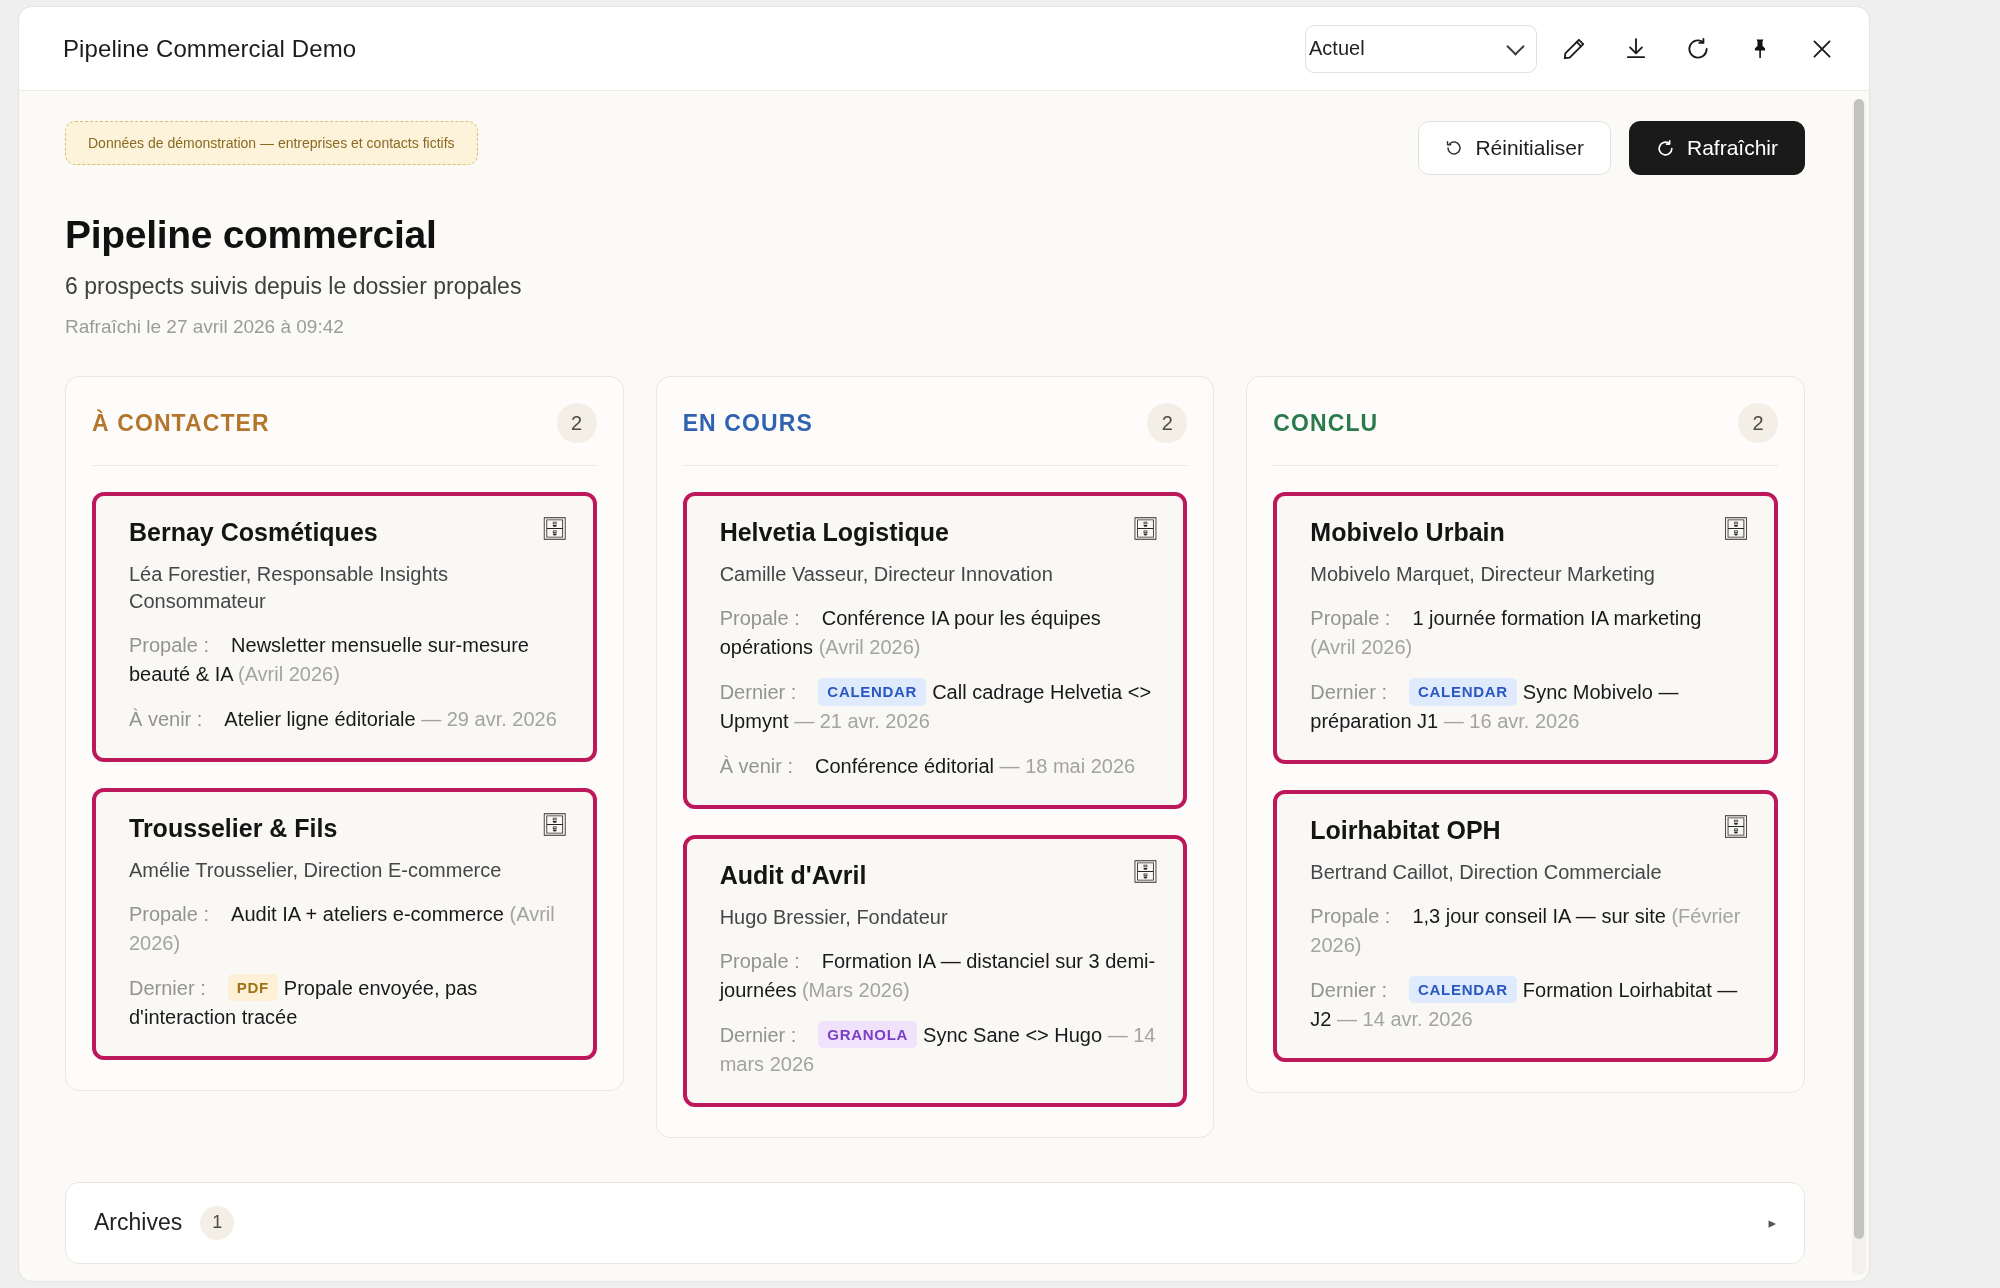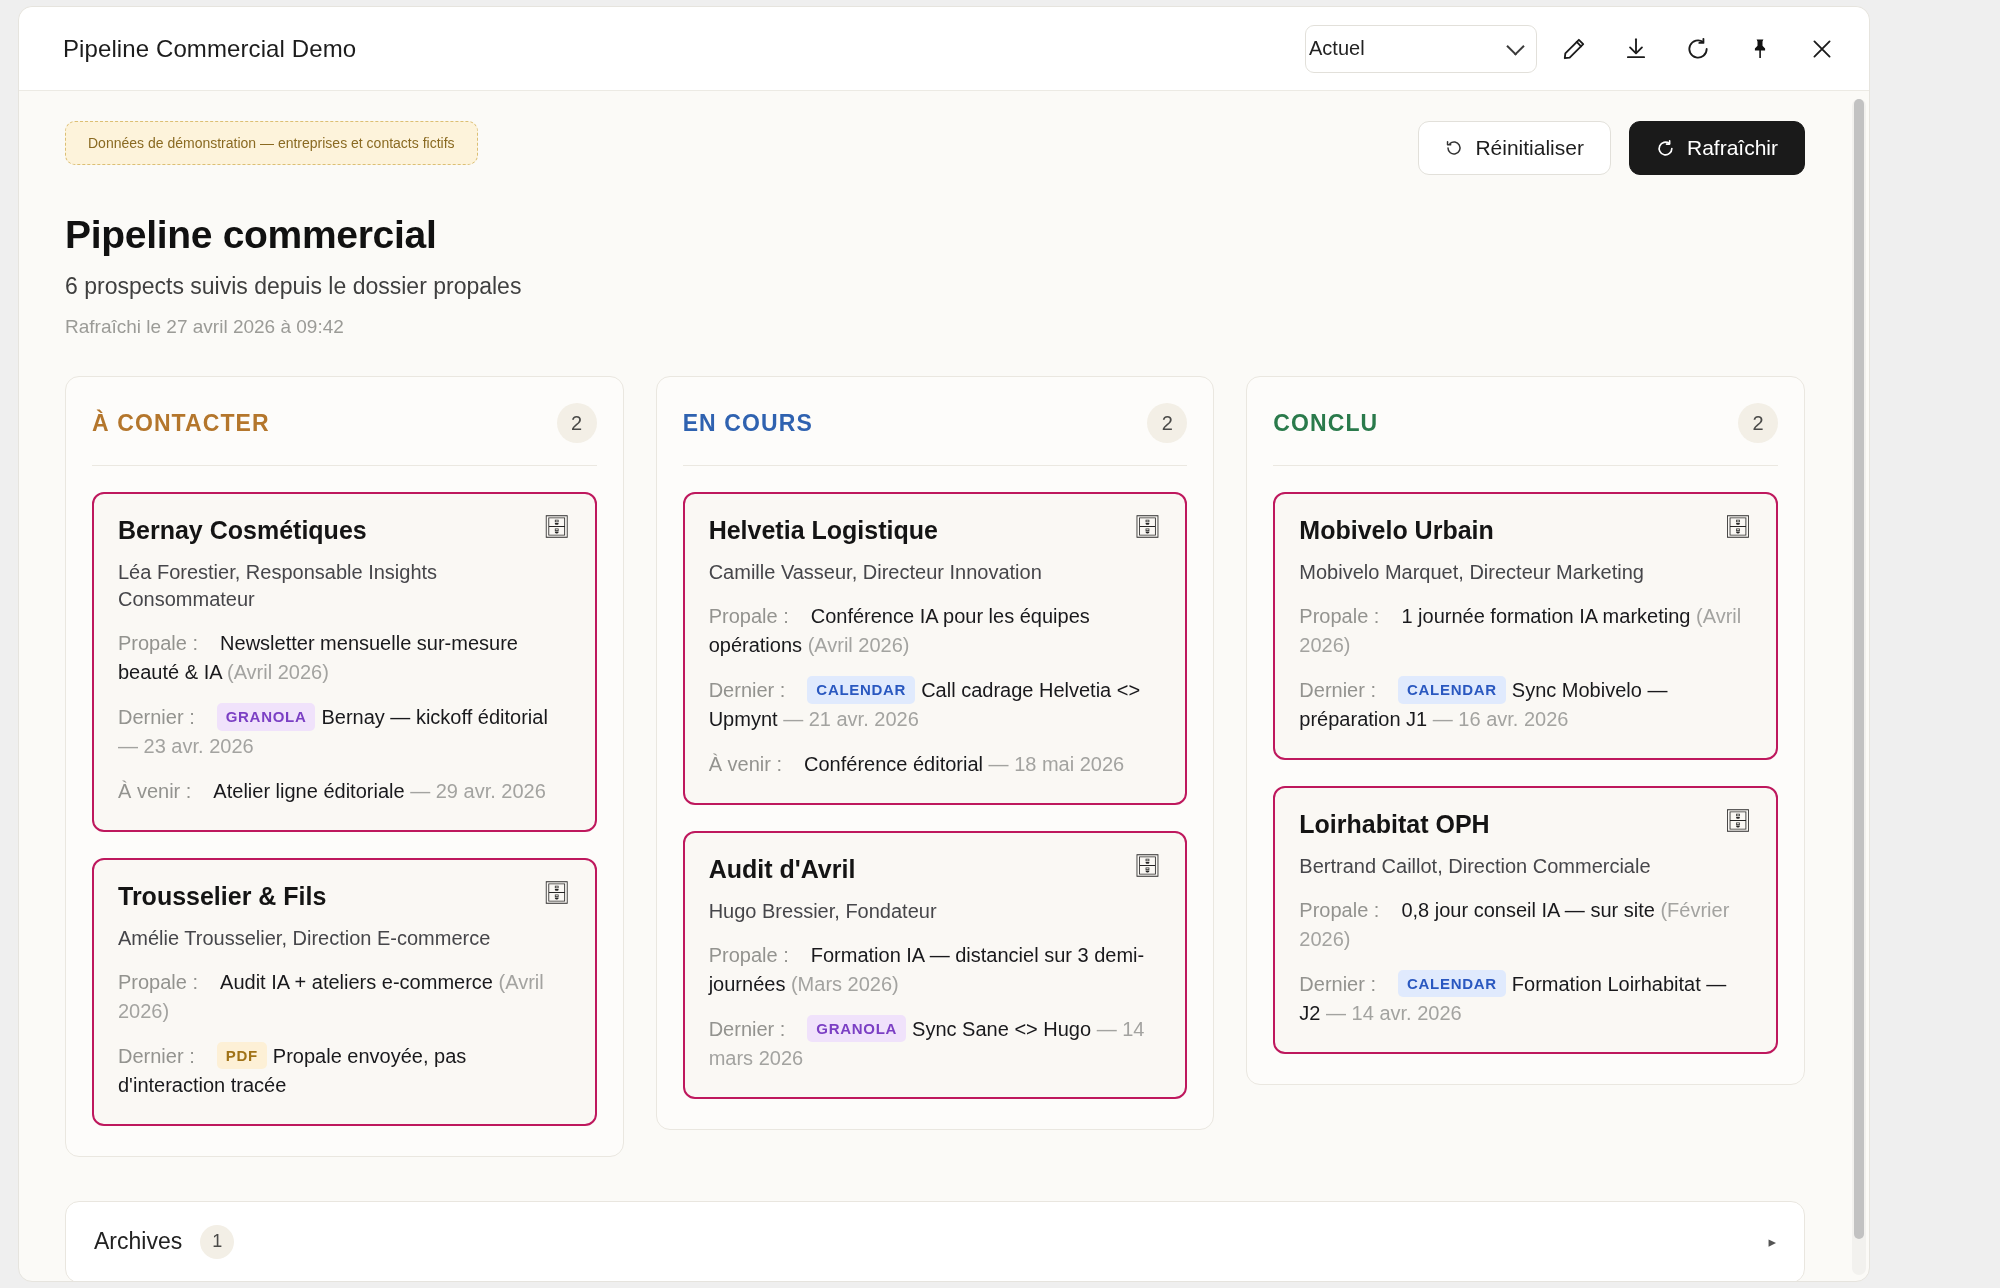--- a/index.html
+++ b/index.html
@@ -112,23 +112,23 @@
   .col-count {
     margin-left: auto;
     width: 40px; height: 40px; border-radius: 50%;
     background: #f3efe6; color: #4a4a48;
     font-size: 20px; display: flex; align-items: center; justify-content: center;
   }
   .col-rule { height: 1px; background: #ebe8e1; margin: 22px 0 0 0; }
 
   .card {
     background: #faf8f4;
-    border: 2px solid #be185d;
+    border: 4px solid #be185d;
     border-radius: 12px;
-    padding: 22px 24px 24px 24px;
+    padding: 22px 24px 24px 33px;
     margin-top: 26px;
   }
   .card-head { display: flex; align-items: flex-start; }
   .card-title { font-size: 25px; font-weight: bold; color: #141414; line-height: 1.15; }
   .cab-icon { margin-left: auto; font-size: 22px; line-height: 1; filter: grayscale(1); opacity: .85; }
   .card-contact { font-size: 20px; color: #46464a; margin-top: 14px; line-height: 1.35; }
 
   .row { font-size: 20px; line-height: 1.45; margin-top: 16px; color: #19191c; }
   .lbl { color: #93938f; margin-right: 22px; }
   .muted { color: #a3a3a0; }
@@ -244,21 +244,20 @@
               <div class="col-count">2</div>
             </div>
             <div class="col-rule"></div>
             <div class="card">
               <div class="card-head">
                 <div class="card-title">Bernay Cosmétiques</div>
                 <div class="cab-icon">🗄</div>
               </div>
               <div class="card-contact">Léa Forestier, Responsable Insights Consommateur</div>
               <div class="row"><span class="lbl">Propale :</span><span>Newsletter mensuelle sur-mesure beauté &amp; IA</span> <span class="muted">(Avril 2026)</span></div>
-              <div class="row"><span class="lbl">Dernier :</span><span class="badge granola">GRANOLA</span><span>Bernay — kickoff éditorial</span> <span class="muted">— 23 avr. 2026</span></div>
               <div class="row"><span class="lbl">À venir :</span><span>Atelier ligne éditoriale</span> <span class="muted">— 29 avr. 2026</span></div>
             </div>
             <div class="card">
               <div class="card-head">
                 <div class="card-title">Trousselier &amp; Fils</div>
                 <div class="cab-icon">🗄</div>
               </div>
               <div class="card-contact">Amélie Trousselier, Direction E-commerce</div>
               <div class="row"><span class="lbl">Propale :</span><span>Audit IA + ateliers e-commerce</span> <span class="muted">(Avril 2026)</span></div>
               <div class="row"><span class="lbl">Dernier :</span><span class="badge pdf">PDF</span><span>Propale envoyée, pas d'interaction tracée</span> <span class="muted"></span></div>
@@ -304,21 +303,21 @@
               <div class="card-contact">Mobivelo Marquet, Directeur Marketing</div>
               <div class="row"><span class="lbl">Propale :</span><span>1 journée formation IA marketing</span> <span class="muted">(Avril 2026)</span></div>
               <div class="row"><span class="lbl">Dernier :</span><span class="badge calendar">CALENDAR</span><span>Sync Mobivelo — préparation J1</span> <span class="muted">— 16 avr. 2026</span></div>
             </div>
             <div class="card">
               <div class="card-head">
                 <div class="card-title">Loirhabitat OPH</div>
                 <div class="cab-icon">🗄</div>
               </div>
               <div class="card-contact">Bertrand Caillot, Direction Commerciale</div>
-              <div class="row"><span class="lbl">Propale :</span><span>0,8 jour conseil IA — sur site</span> <span class="muted">(Février 2026)</span></div>
+              <div class="row"><span class="lbl">Propale :</span><span>1,3 jour conseil IA — sur site</span> <span class="muted">(Février 2026)</span></div>
               <div class="row"><span class="lbl">Dernier :</span><span class="badge calendar">CALENDAR</span><span>Formation Loirhabitat — J2</span> <span class="muted">— 14 avr. 2026</span></div>
             </div>
           </div>
         </div>
 
       <div class="archives">
         <span class="arch-label">Archives</span>
         <span class="arch-count">1</span>
         <span class="arch-caret">▸</span>
       </div>

